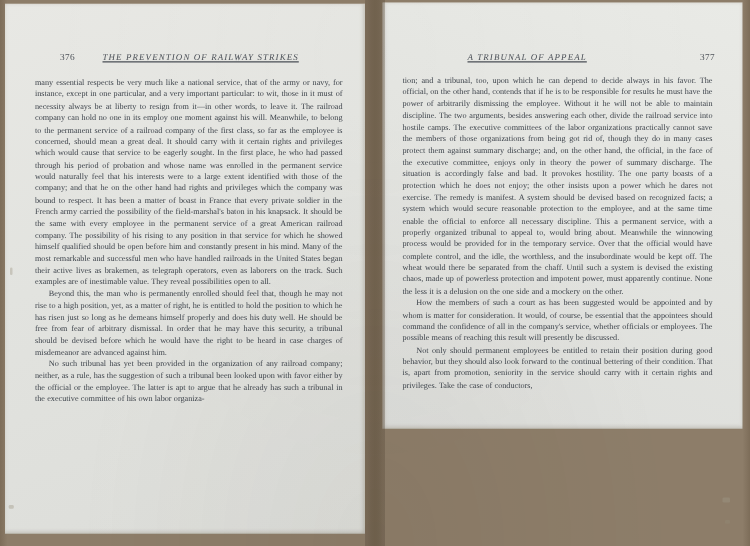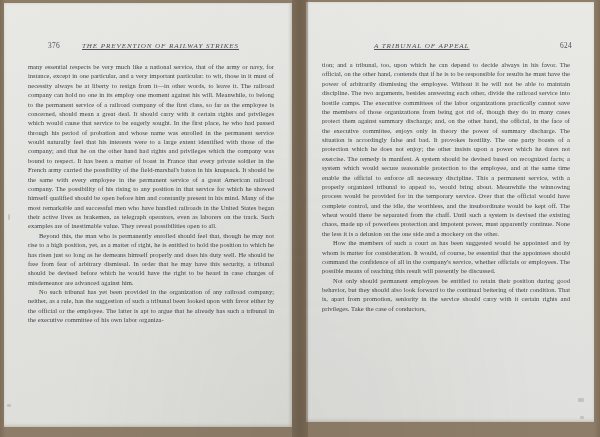--- a/index.html
+++ b/index.html
@@ -50,21 +50,21 @@
     height: 424px;
     background: linear-gradient(160deg, #e8e8e4 0%, #e2e3df 45%, #dcddd9 100%);
     box-shadow: inset -2px 0 3px rgba(120,108,90,0.20),
                 inset 0 -2px 3px rgba(120,108,90,0.16);
   }
 
   .page-right {
     left: 306px;
     top: 2px;
     width: 288px;
-    height: 420px;
+    height: 341px;
     background: linear-gradient(200deg, #e9eae6 0%, #e3e4e0 45%, #dddedb 100%);
     box-shadow: inset 2px 0 3px rgba(120,108,90,0.18),
                 inset 0 -2px 3px rgba(120,108,90,0.16);
   }
 
   .page-inner {
     position: relative;
     width: 100%;
     height: 100%;
   }
@@ -204,21 +204,21 @@
         <p>Beyond this, the man who is permanently enrolled should feel that, though he may not rise to a high position, yet, as a matter of right, he is entitled to hold the position to which he has risen just so long as he demeans himself properly and does his duty well. He should be free from fear of arbitrary dismissal. In order that he may have this security, a tribunal should be devised before which he would have the right to be heard in case charges of misdemeanor are advanced against him.</p>
         <p>No such tribunal has yet been provided in the organization of any railroad company; neither, as a rule, has the suggestion of such a tribunal been looked upon with favor either by the official or the employee. The latter is apt to argue that he already has such a tribunal in the executive committee of his own labor organiza-</p>
       </div>
     </div>
   </div>
 
   <div class="page page-right">
     <div class="page-inner">
       <div class="header-row">
         <span class="running-head">A TRIBUNAL OF APPEAL</span>
-        <span class="folio">624</span>
+        <span class="folio">377</span>
       </div>
       <div class="textblock">
         <p class="noindent">tion; and a tribunal, too, upon which he can depend to decide always in his favor. The official, on the other hand, contends that if he is to be responsible for results he must have the power of arbitrarily dismissing the employee. Without it he will not be able to maintain discipline. The two arguments, besides answering each other, divide the railroad service into hostile camps. The executive committees of the labor organizations practically cannot save the members of those organizations from being got rid of, though they do in many cases protect them against summary discharge; and, on the other hand, the official, in the face of the executive committee, enjoys only in theory the power of summary discharge. The situation is accordingly false and bad. It provokes hostility. The one party boasts of a protection which he does not enjoy; the other insists upon a power which he dares not exercise. The remedy is manifest. A system should be devised based on recognized facts; a system which would secure reasonable protection to the employee, and at the same time enable the official to enforce all necessary discipline. This a permanent service, with a properly organized tribunal to appeal to, would bring about. Meanwhile the winnowing process would be provided for in the temporary service. Over that the official would have complete control, and the idle, the worthless, and the insubordinate would be kept off. The wheat would there be separated from the chaff. Until such a system is devised the existing chaos, made up of powerless protection and impotent power, must apparently continue. None the less it is a delusion on the one side and a mockery on the other.</p>
         <p>How the members of such a court as has been suggested would be appointed and by whom is matter for consideration. It would, of course, be essential that the appointees should command the confidence of all in the company's service, whether officials or employees. The possible means of reaching this result will presently be discussed.</p>
         <p>Not only should permanent employees be entitled to retain their position during good behavior, but they should also look forward to the continual bettering of their condition. That is, apart from promotion, seniority in the service should carry with it certain rights and privileges. Take the case of conductors,</p>
       </div>
     </div>
   </div>
 
   <div class="gutter-shadow"></div>

